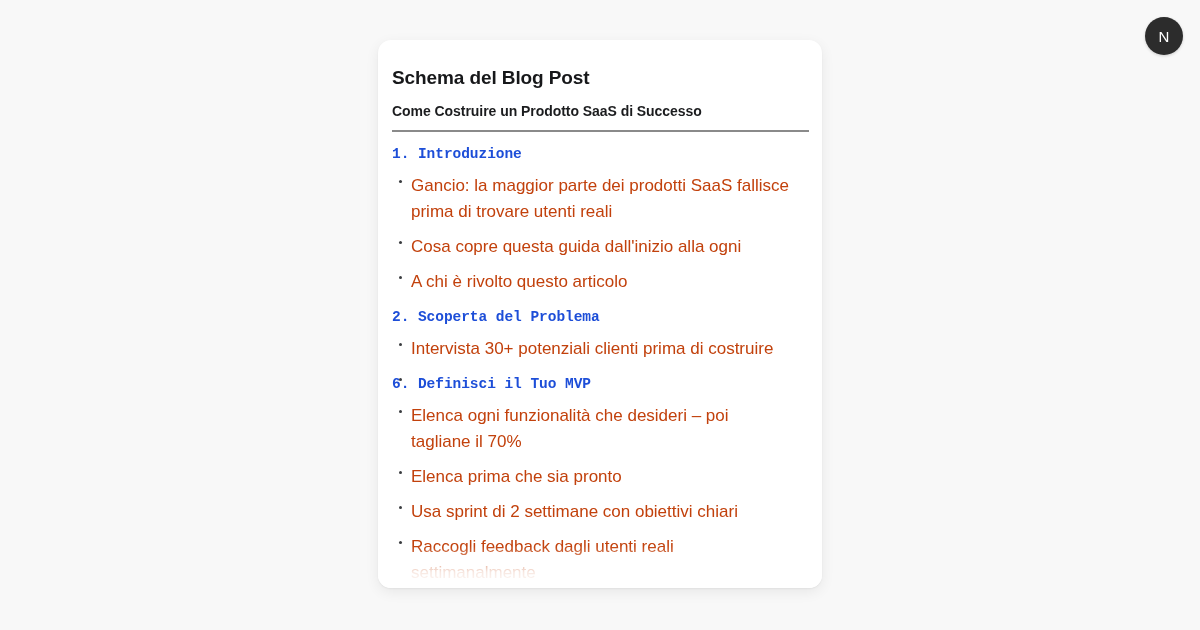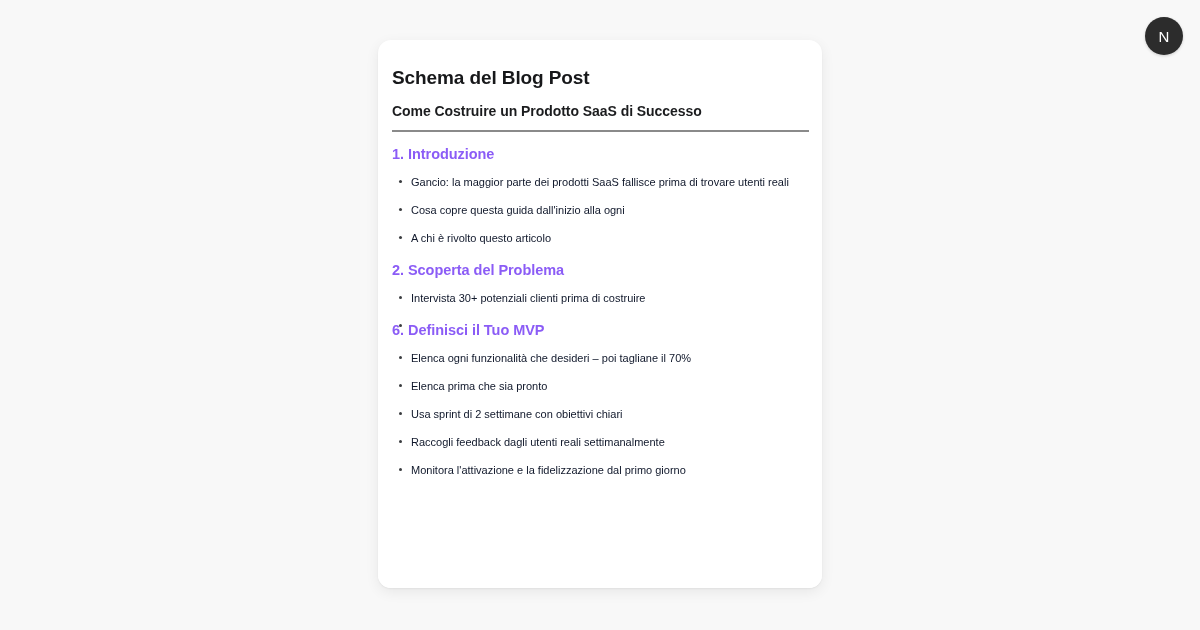--- a/index.html
+++ b/index.html
@@ -82,42 +82,43 @@
   }
 
   .section {
     margin-top: 0;
   }
 
   .section-heading {
     font-size: 14.5px;
     line-height: 20px;
     font-weight: 700;
-    color: #8b5cf6;
+    color: #1d4ed8;
     margin: 12px 0 0 0;
     letter-spacing: -0.05px;
+    font-family: Liberation Mono, monospace;
   }
 
   .section:first-of-type .section-heading {
     margin-top: 11px;
   }
 
   .bullets {
     list-style: none;
     margin: 0;
     padding: 0;
   }
 
   .bullet {
     position: relative;
     padding-left: 19px;
     margin-top: 9px;
-    font-size: 11px;
-    line-height: 19px;
-    color: #0f172a;
+    font-size: 17px;
+    line-height: 26px;
+    color: #c2410c;
     max-width: 382px;
   }
 
   .bullet .dot {
     position: absolute;
     left: 7px;
     top: 6.5px;
     width: 3px;
     height: 3px;
     border-radius: 50%;

